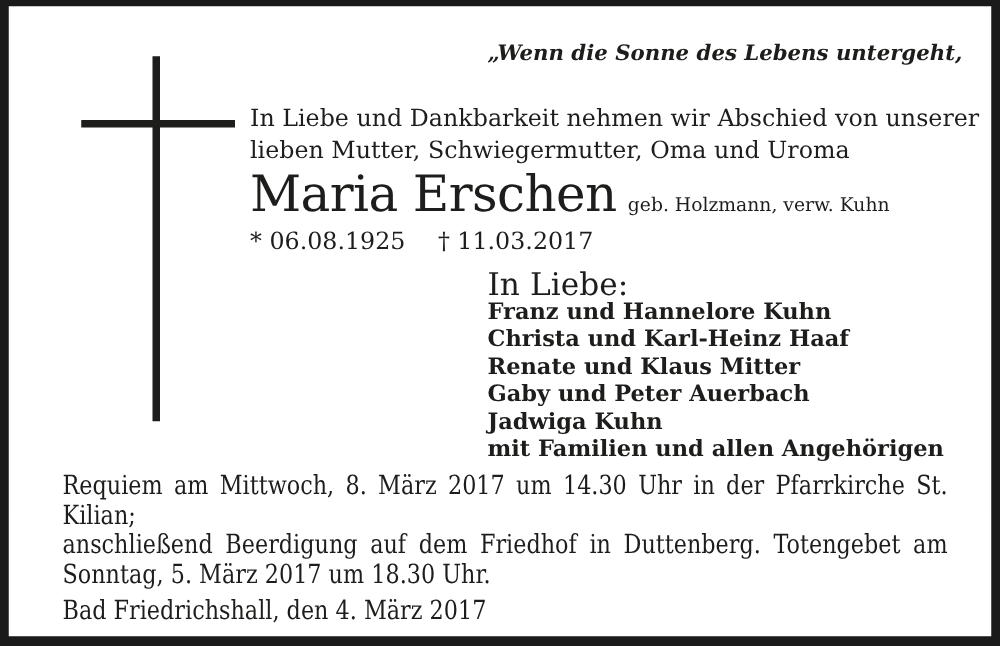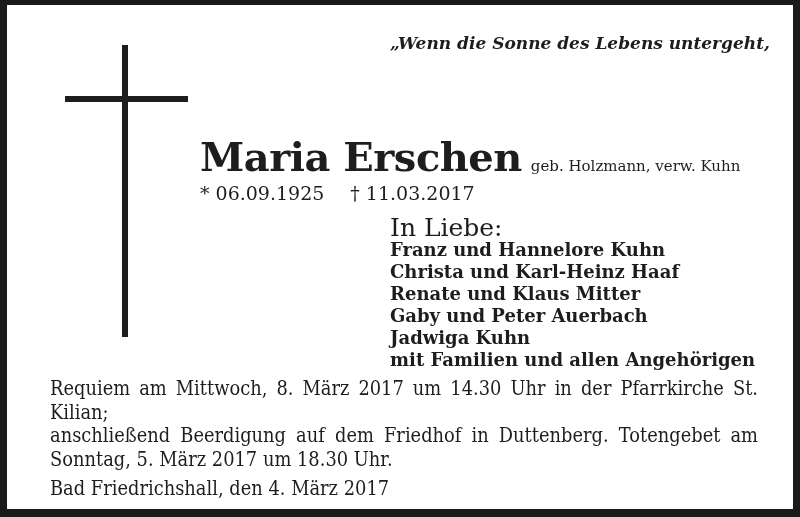--- a/index.html
+++ b/index.html
@@ -58,21 +58,21 @@
     line-height: 25px;
   }
   .nameline {
     position: absolute;
     left: 200px;
     top: 133px;
     white-space: nowrap;
   }
   .deceased-name {
     font-size: 40px;
-    font-weight: bold;
+    font-weight: normal;
     letter-spacing: -0.5px;
   }
   .name-suffix {
     font-size: 15px;
     margin-left: 9px;
   }
   .dates {
     position: absolute;
     left: 200px;
     top: 182px;
@@ -122,27 +122,31 @@
 
   <div>
     <div class="cross-v"></div>
     <div class="cross-h"></div>
   </div>
 
   <div class="quote">
     <div>„Wenn die Sonne des Lebens untergeht,</div>
   </div>
 
+  <div class="intro">
+    <div>In Liebe und Dankbarkeit nehmen wir Abschied von unserer</div>
+    <div>lieben Mutter, Schwiegermutter, Oma und Uroma</div>
+  </div>
 
   <div class="nameline">
     <span class="deceased-name">Maria Erschen</span><span class="name-suffix">geb. Holzmann, verw. Kuhn</span>
   </div>
 
   <div class="dates">
-    <span>* 06.09.1925</span><span class="death">† 11.03.2017</span>
+    <span>* 06.08.1925</span><span class="death">† 11.03.2017</span>
   </div>
 
   <div class="salutation">In Liebe:</div>
 
   <div class="family">
     <div>Franz und Hannelore Kuhn</div>
     <div>Christa und Karl-Heinz Haaf</div>
     <div>Renate und Klaus Mitter</div>
     <div>Gaby und Peter Auerbach</div>
     <div>Jadwiga Kuhn</div>

